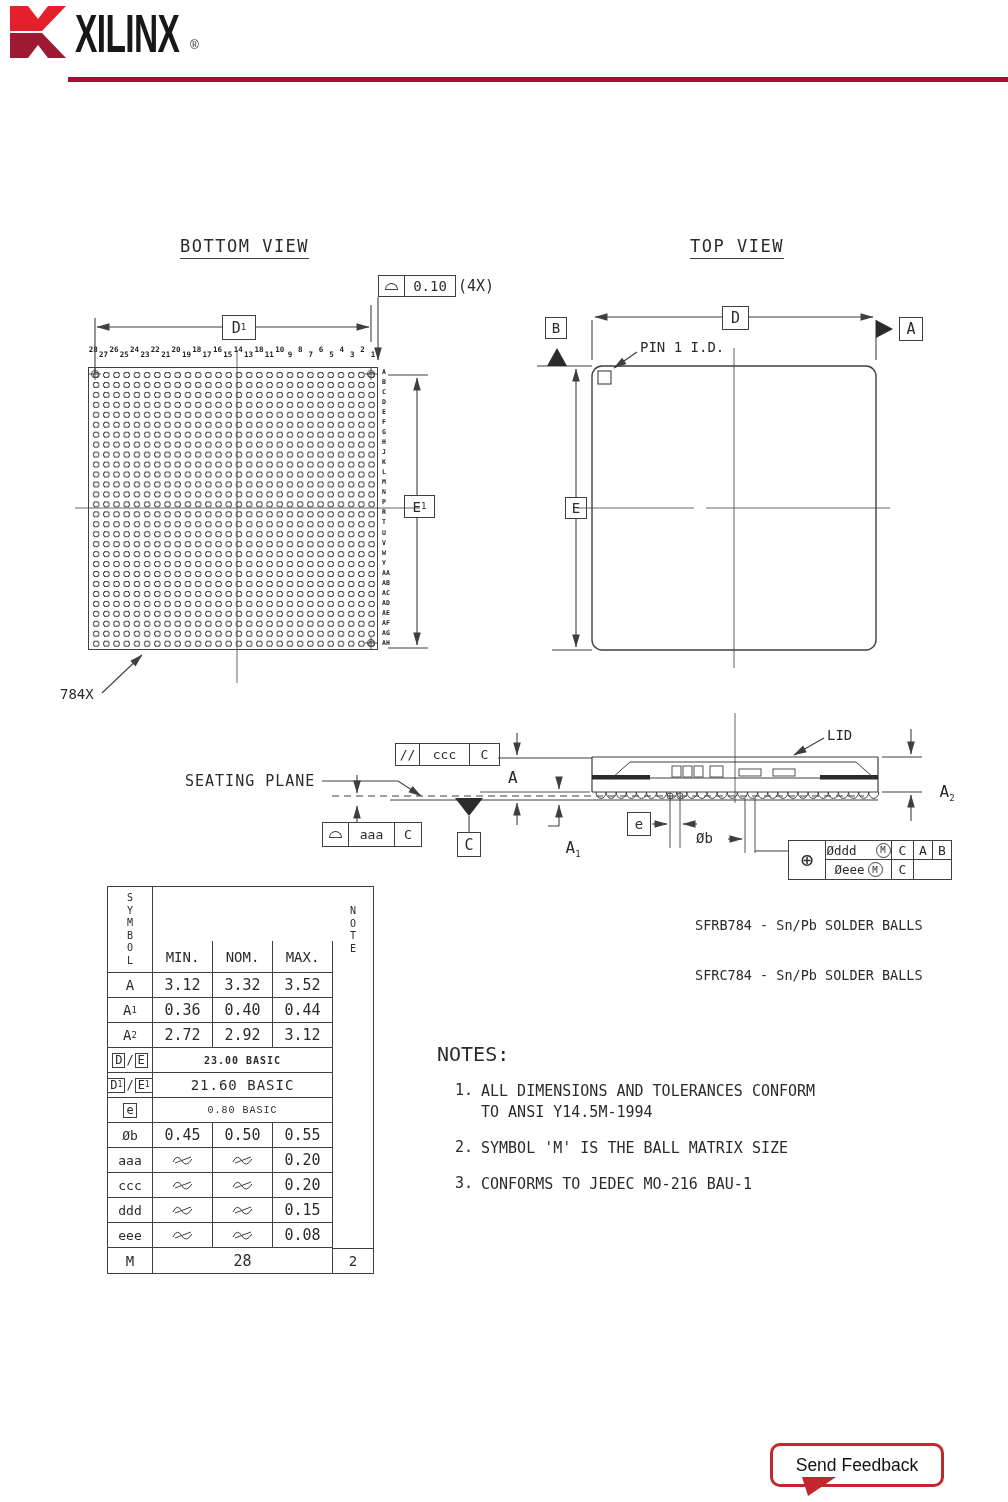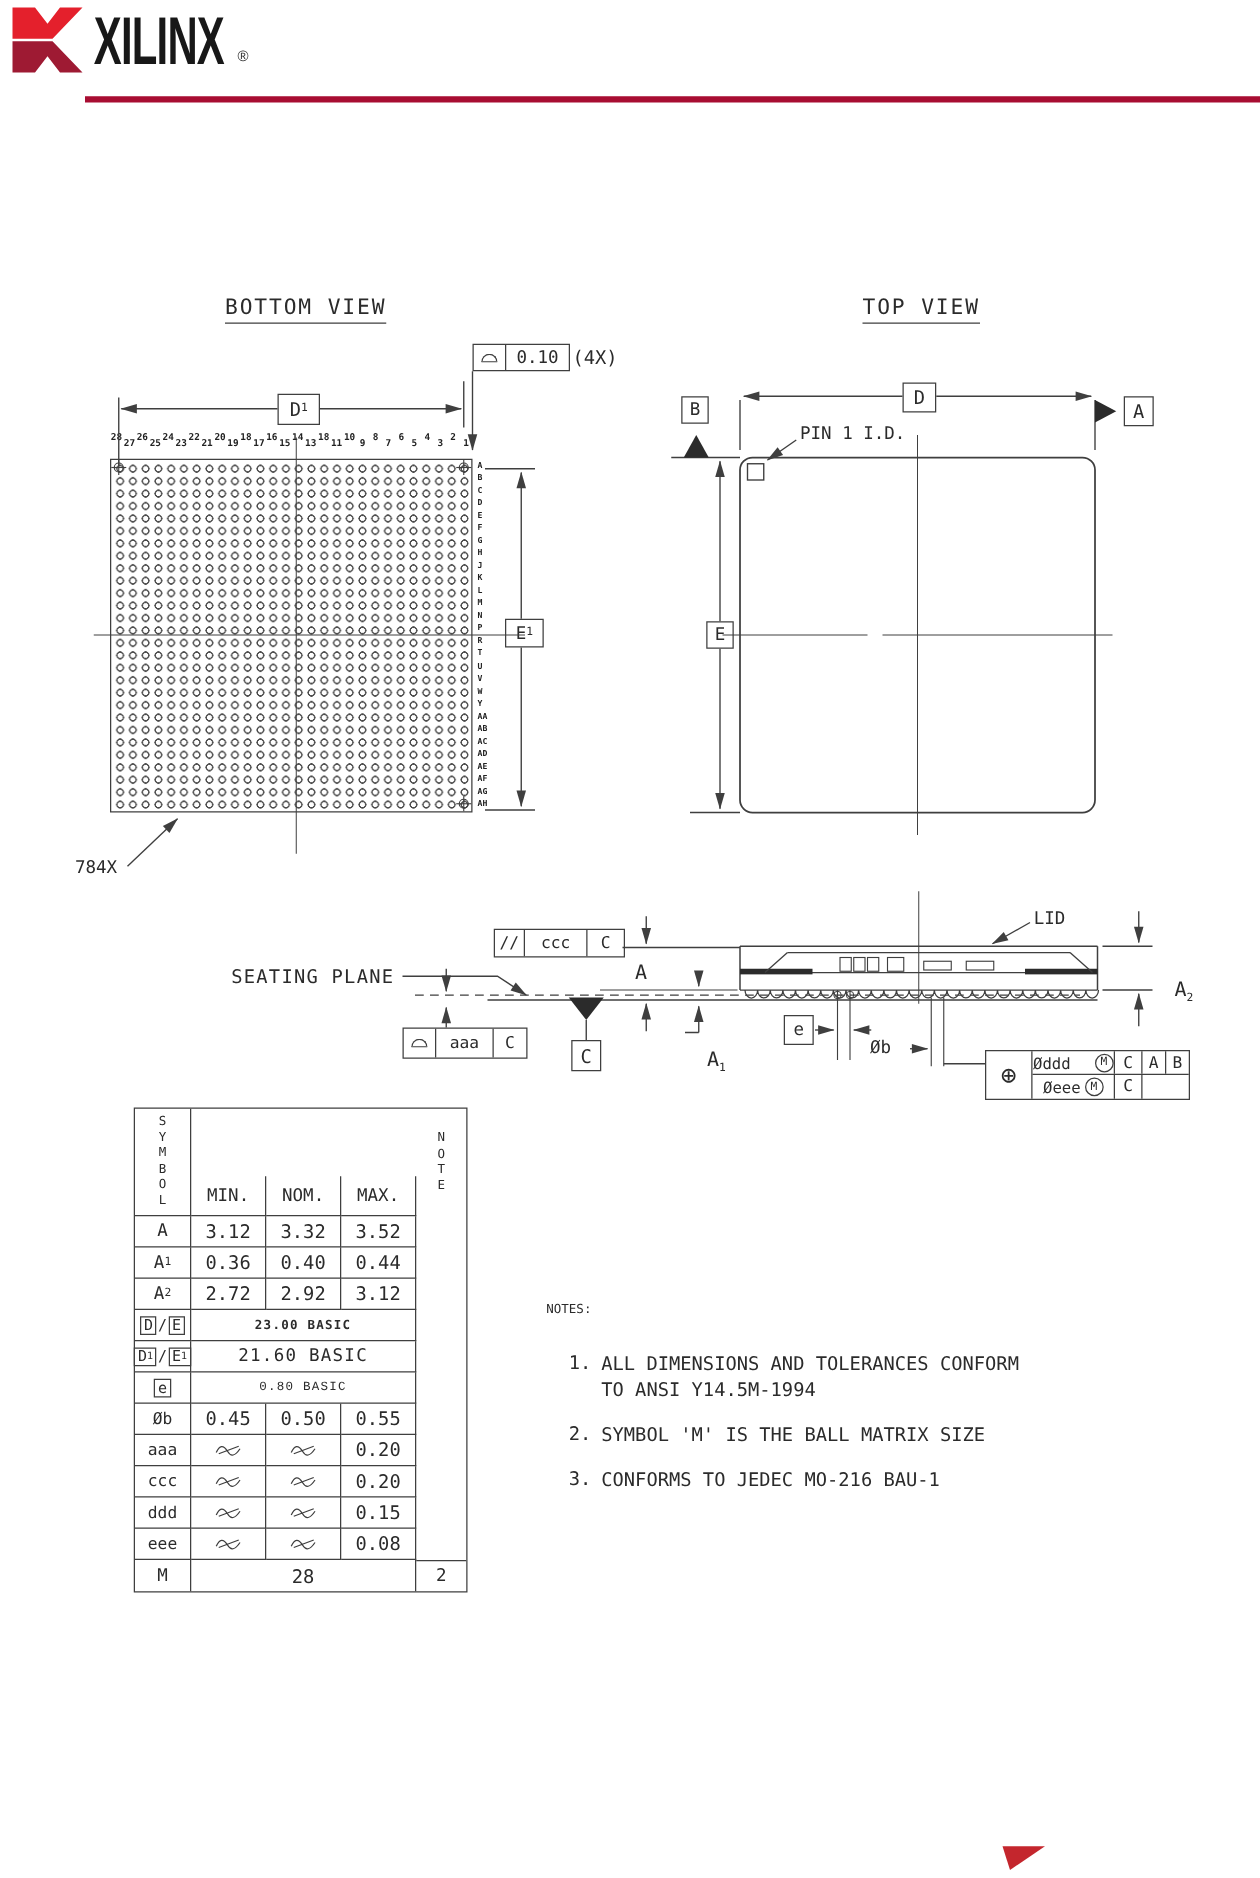--- a/index.html
+++ b/index.html
@@ -215,20 +215,24 @@
       <div style="display:flex;height:20px;">
         <span class="cell" style="display:flex;align-items:center;justify-content:center;width:66px;font-size:12.5px;border-right:1.4px solid #3f3f3f;box-sizing:border-box;">
           <span>Øeee</span>
           <span class="cm">M</span>
         </span>
         <span style="display:flex;align-items:center;justify-content:center;width:22px;font-size:13px;border-right:1.4px solid #3f3f3f;box-sizing:border-box;">C</span>
       </div>
     </div>
   </div>
 
+  <div style="position:absolute;left:695px;top:884px;font-size:13.5px;line-height:16.5px;white-space:pre;">
+    <div>SFRB784 - Sn/Pb SOLDER BALLS</div>
+    <div>SFRC784 - Sn/Pb SOLDER BALLS</div>
+  </div>
 
   <div id="dimtable">
     <div class="c vstack" style="grid-row:1/3;grid-column:1;justify-content:center;">
         <span>S</span>
         <span>Y</span>
         <span>M</span>
         <span>B</span>
         <span>O</span>
         <span>L</span>
       </div>
@@ -354,34 +358,37 @@
         </svg>
       </div>
     <div class="c" style="grid-row:13;">0.08</div>
     <div class="nc" style="grid-row:13;grid-column:5;"></div>
 
     <div class="c" style="grid-row:14;font-size:14px;border-bottom:none;">M</div>
     <div class="c" style="grid-row:14;grid-column:2/5;font-size:15px;border-bottom:none;">28</div>
     <div class="nc" style="grid-row:14;grid-column:5;font-size:14px;border-top:1.3px solid #3f3f3f;">2</div>
   </div>
 
-  <div class="t" style="left:437px;top:1042px;font-size:10px;">NOTES:</div>
+  <div class="t" style="left:437px;top:1042px;font-size:20px;">NOTES:</div>
   <div class="noteitem" style="left:455px;top:1081px;">
     <span class="n">1.</span>
     <span class="l"><span>ALL DIMENSIONS AND TOLERANCES CONFORM</span><br><span>TO ANSI Y14.5M-1994</span></span>
   </div>
   <div class="noteitem" style="left:455px;top:1138px;">
     <span class="n">2.</span>
     <span class="l">SYMBOL 'M' IS THE BALL MATRIX SIZE</span>
   </div>
   <div class="noteitem" style="left:455px;top:1174px;">
     <span class="n">3.</span>
     <span class="l">CONFORMS TO JEDEC MO-216 BAU-1</span>
   </div>
 
+  <div id="feedback">
+    <span>Send Feedback</span>
+  </div>
 
   <svg id="linework" width="1008" height="1502" viewBox="0 0 1008 1502">
     <defs>
       <marker id="ar" viewBox="0 0 12 8" refX="11" refY="4" markerWidth="13" markerHeight="9" orient="auto-start-reverse">
         <path d="M0.5,0.8 L11.5,4 L0.5,7.2 Z" fill="#3f3f3f"></path>
       </marker>
     </defs>
 
     <g stroke="#3f3f3f" stroke-width="1.1" fill="none">
 

